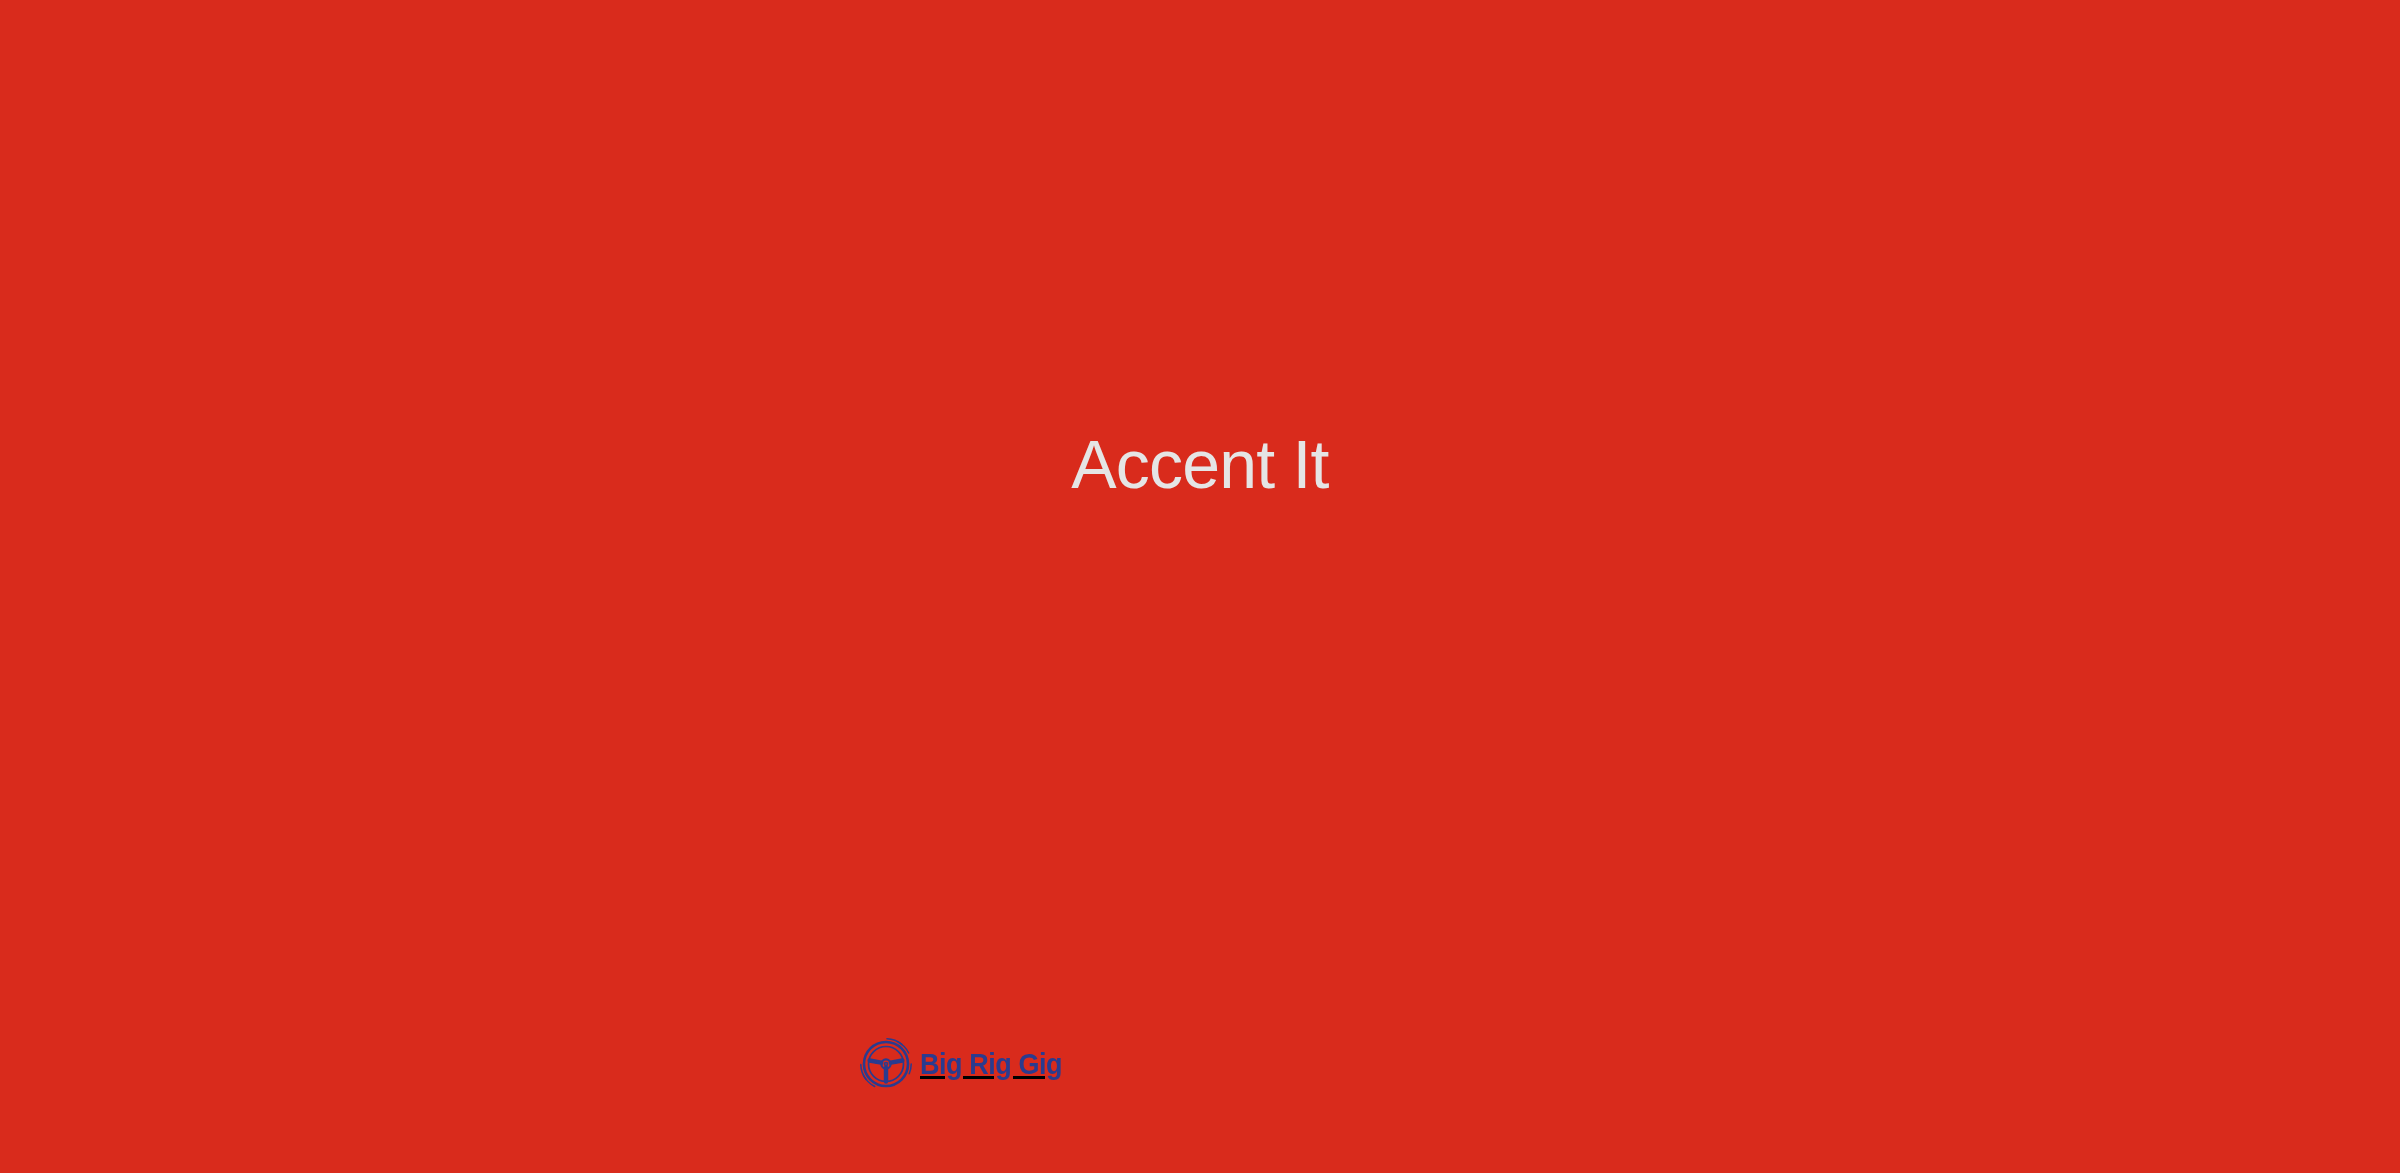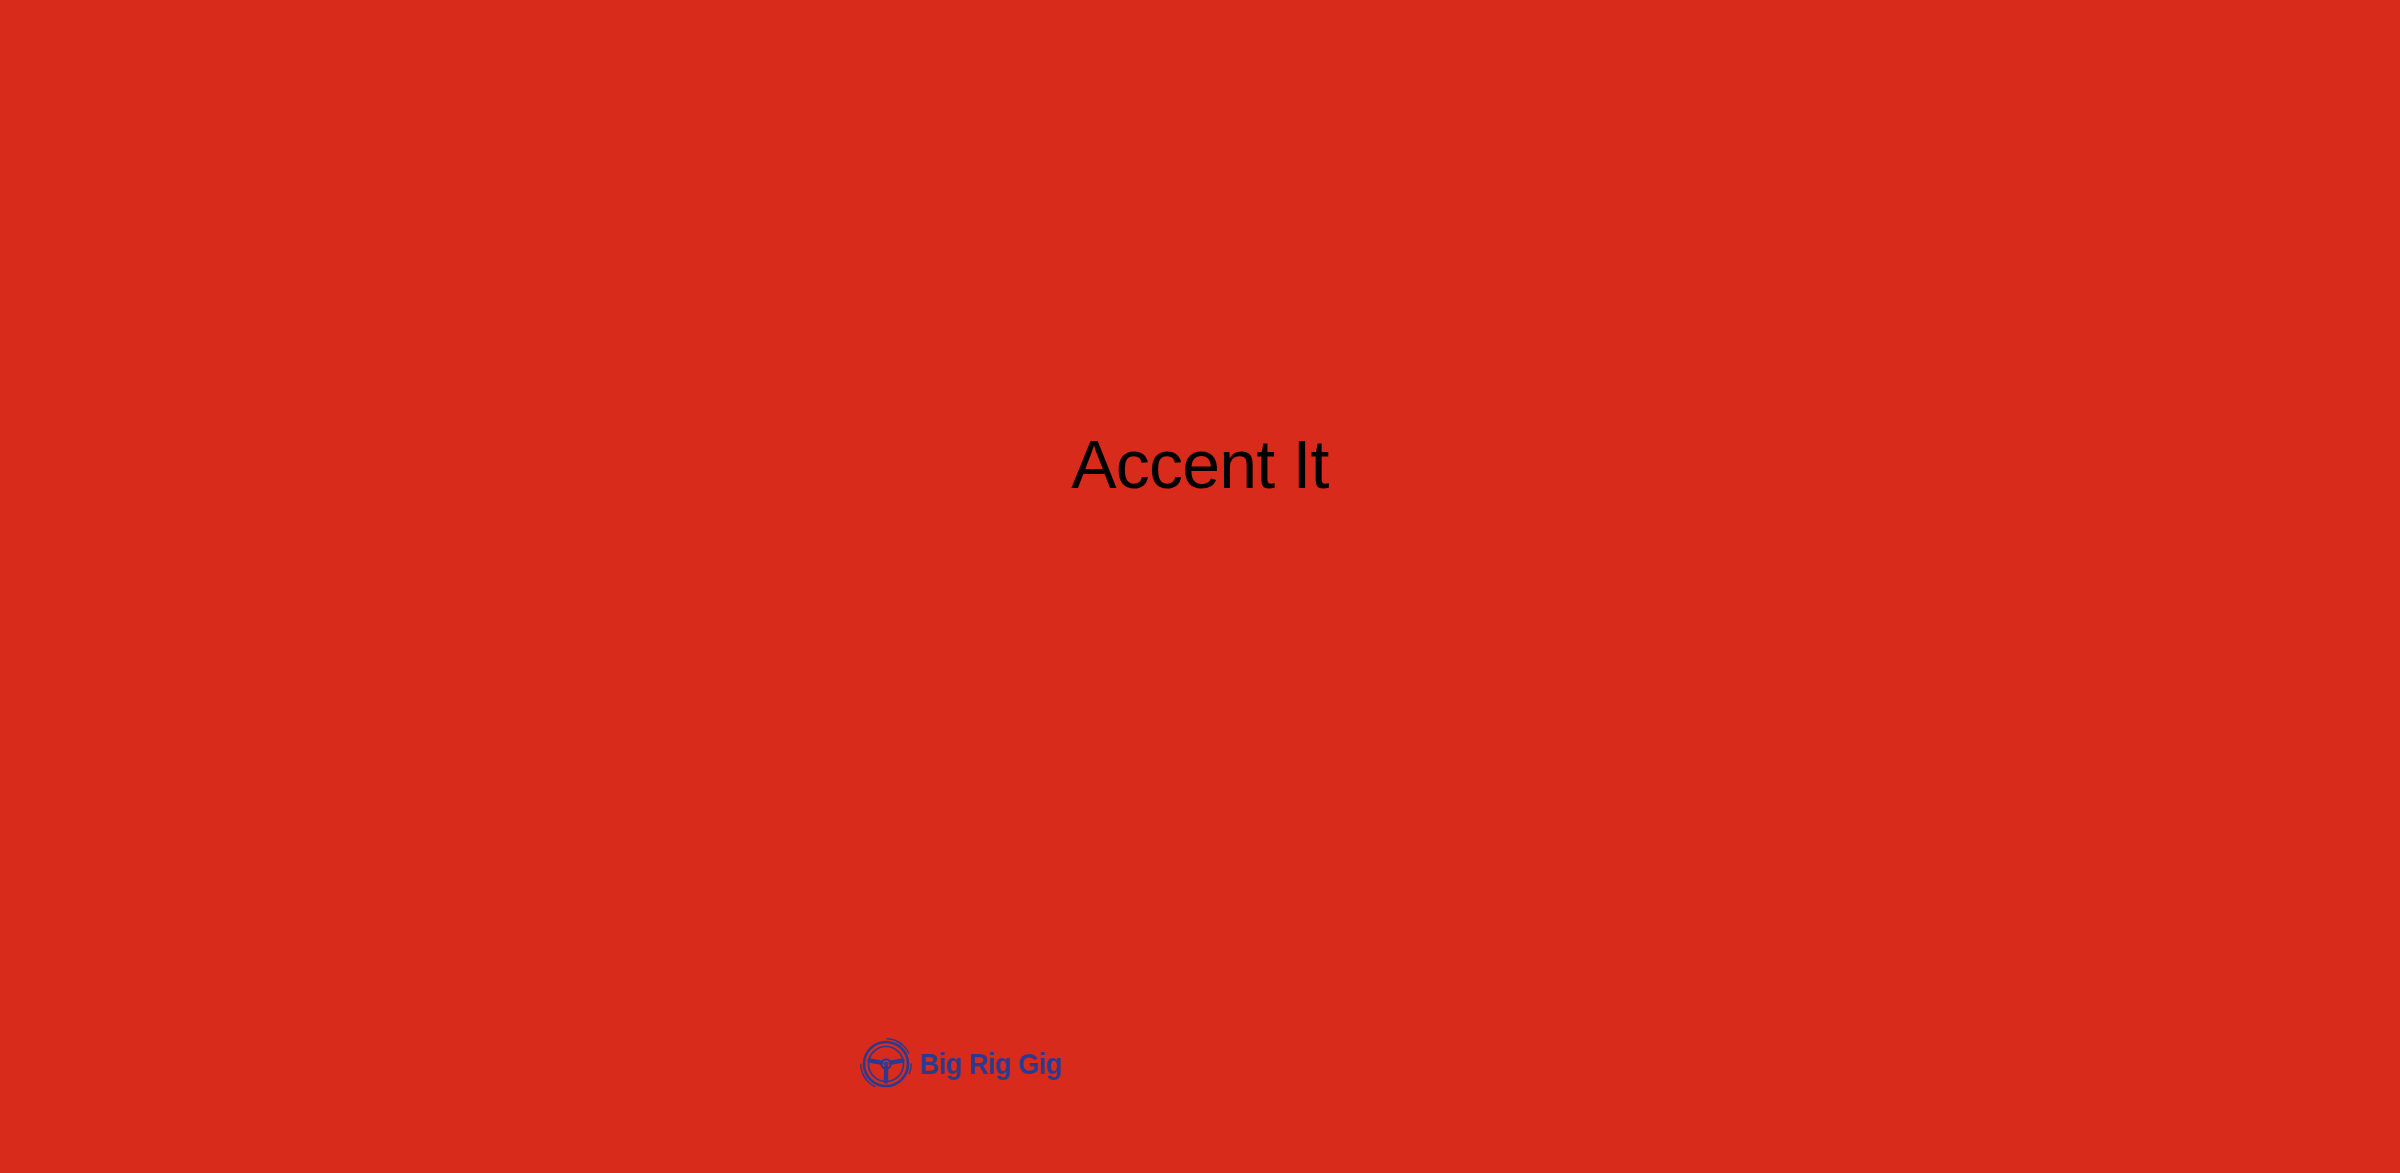--- a/index.html
+++ b/index.html
@@ -48,35 +48,36 @@
 
   .company-name {
     margin: 0;
     padding: 0;
     margin-top: 30px;
     font-family: "Liberation Sans", sans-serif;
     font-weight: 400;
     font-size: 68px;
     line-height: 72px;
     letter-spacing: -0.8px;
-    color: #000000;
+    color: #e5e5e5;
     white-space: nowrap;
   }
 
   
   .brand-lockup {
     position: absolute;
     left: 0;
     top: 1036px;
     width: 1936px;
     display: flex;
     flex-direction: row;
     align-items: center;
     justify-content: center;
     gap: 6px;
+    text-decoration: underline;
   }
 
   .brand-mark {
     display: block;
     width: 56px;
     height: 56px;
     flex: 0 0 auto;
   }
 
   .brand-wordmark {

